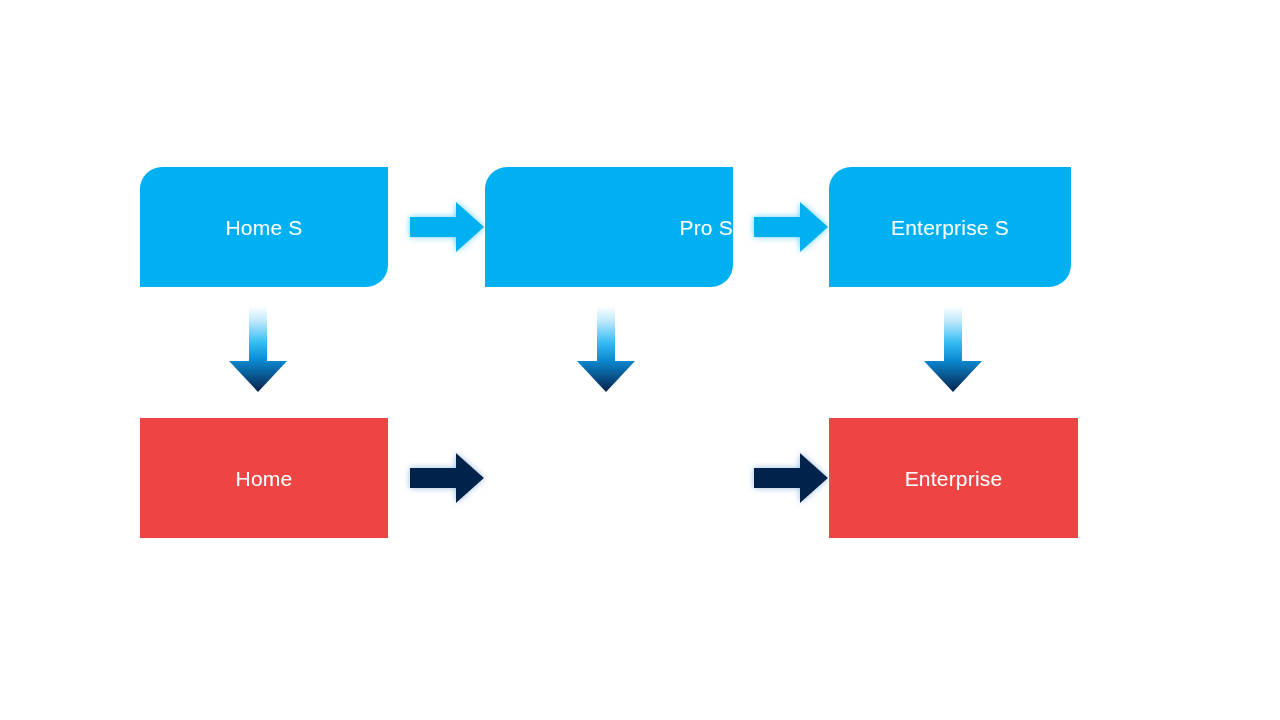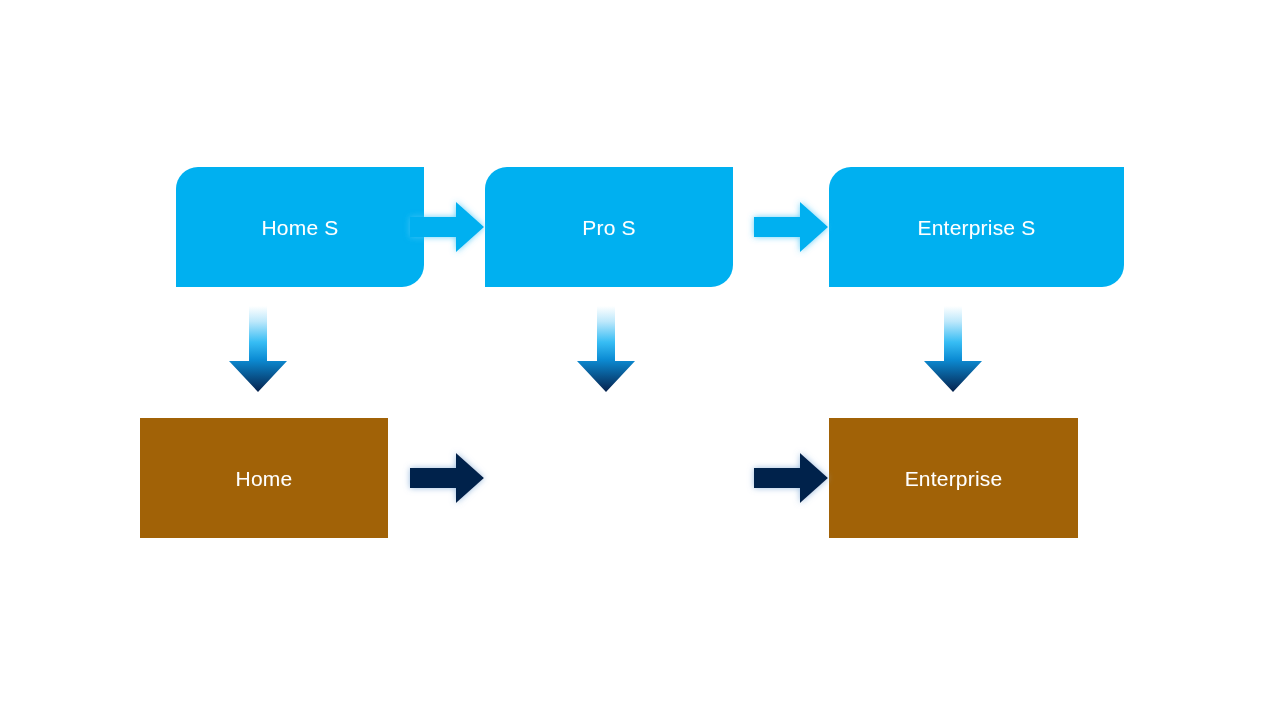--- a/index.html
+++ b/index.html
@@ -40,21 +40,21 @@
   }
 
   
   .node.service {
     background: #00B0F0;
     border-radius: 22px 0 22px 0;
   }
 
   
   .node.product {
-    background: #a16207;
+    background: #ef4444;
     border-radius: 0;
   }
 
   .node-label {
     pointer-events: none;
     text-shadow: 0 0 1px rgba(255,255,255,0.25);
   }
 
   
   .arrow {
@@ -79,29 +79,29 @@
   .va  { top: 304px; }
   .va1 { left: 225px; }
   .va2 { left: 573px; }
   .va3 { left: 920px; }
 </style>
 </head>
 <body>
 
 <div id="canvas">
 
-  <div class="node service" style="left:140px; top:167px; width:248px; height:120px;margin-left:36px;">
+  <div class="node service" style="left:140px; top:167px; width:248px; height:120px;">
     <span class="node-label">Home S</span>
   </div>
 
-  <div class="node service" style="left:485px; top:167px; width:248px; height:120px;">
+  <div class="node service" style="left:485px; top:167px; width:248px; height:120px;justify-content:flex-end;">
     <span class="node-label">Pro S</span>
   </div>
 
-  <div class="node service" style="left:829px; top:167px; width:295px; height:120px;">
+  <div class="node service" style="left:829px; top:167px; width:242px; height:120px;">
     <span class="node-label">Enterprise S</span>
   </div>
 
   <div class="node product" style="left:140px; top:418px; width:248px; height:120px;">
     <span class="node-label">Home</span>
   </div>
 
 
   <div class="node product" style="left:829px; top:418px; width:249px; height:120px;text-align:center;">
     <span class="node-label">Enterprise</span>

